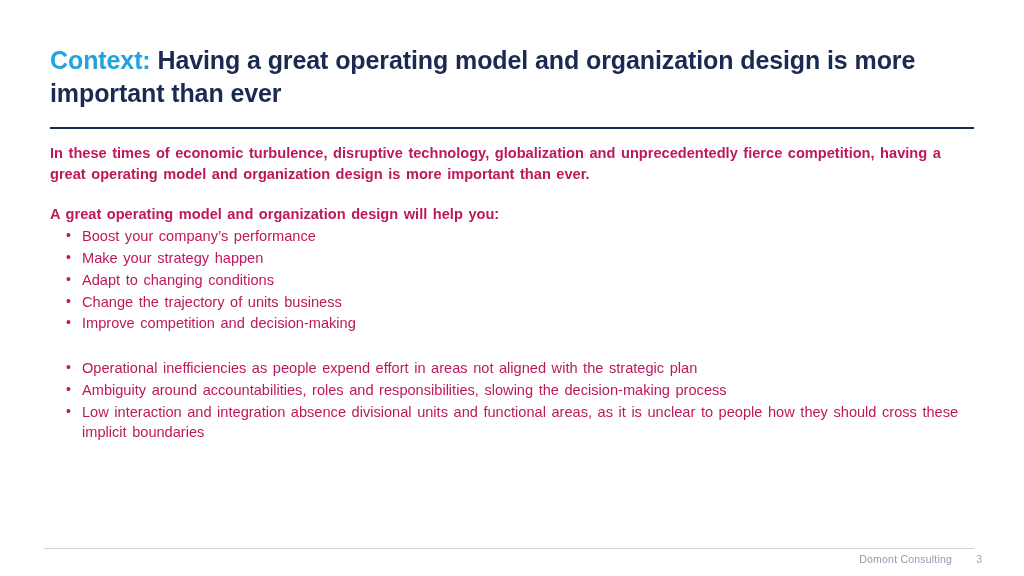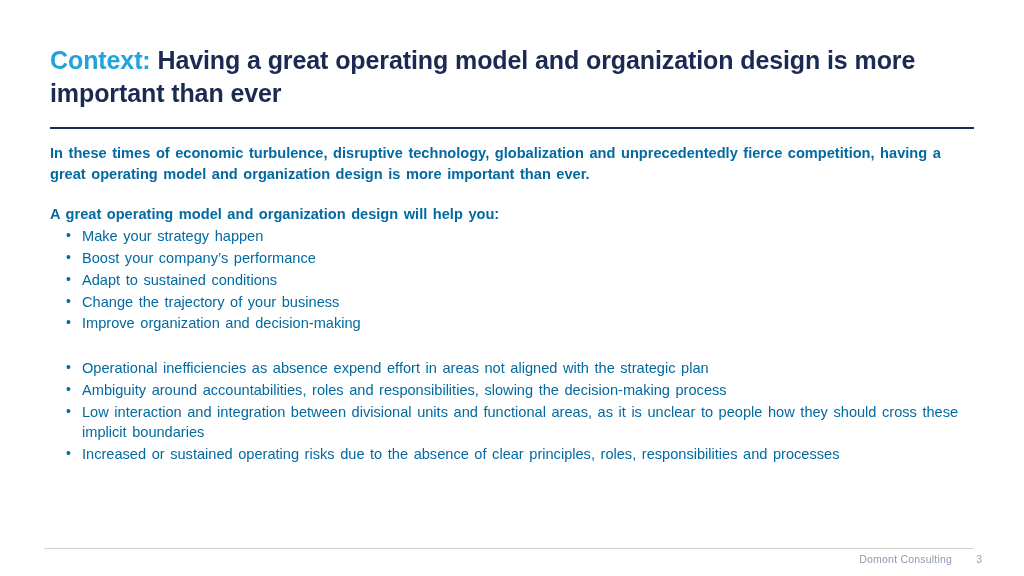--- a/index.html
+++ b/index.html
@@ -49,21 +49,21 @@
   }
 
   
   .body {
     position: absolute;
     left: 50px;
     top: 143px;
     width: 930px;
     font-size: 14.6px;
     line-height: 1.45;
-    color: #0369a1;
+    color: #be185d;
   }
   .para {
     font-weight: bold;
     margin: 0 0 0 0;
     word-spacing: 1.5px;
   }
   .para.lead {
     margin-bottom: 19px;
   }
   .section-head {
@@ -131,34 +131,33 @@
   </div>
   <div class="title-rule"></div>
 
   <div class="body">
 
     <p class="para lead">In these times of economic turbulence, disruptive technology, globalization and unprecedentedly fierce competition, having a great operating model and organization design is more important than ever.</p>
 
     <div>
       <p class="section-head">A great operating model and organization design will help you:</p>
       <ul class="bullets">
+        <li>Boost your company’s performance</li>
         <li>Make your strategy happen</li>
-        <li>Boost your company’s performance</li>
-        <li>Adapt to sustained conditions</li>
-        <li>Change the trajectory of your business</li>
-        <li>Improve organization and decision-making</li>
+        <li>Adapt to changing conditions</li>
+        <li>Change the trajectory of units business</li>
+        <li>Improve competition and decision-making</li>
       </ul>
     </div>
 
     <div class="group-2">
       <ul class="bullets">
-        <li>Operational inefficiencies as absence expend effort in areas not aligned with the strategic plan</li>
+        <li>Operational inefficiencies as people expend effort in areas not aligned with the strategic plan</li>
         <li>Ambiguity around accountabilities, roles and responsibilities, slowing the decision-making process</li>
-        <li>Low interaction and integration between divisional units and functional areas, as it is unclear to people how they should cross these implicit boundaries</li>
-        <li>Increased or sustained operating risks due to the absence of clear principles, roles, responsibilities and processes</li>
+        <li>Low interaction and integration absence divisional units and functional areas, as it is unclear to people how they should cross these implicit boundaries</li>
       </ul>
     </div>
 
   </div>
 
   <div class="footer-rule"></div>
   <div class="footer-brand">Domont Consulting</div>
   <div class="footer-page">3</div>
 
 </div>

